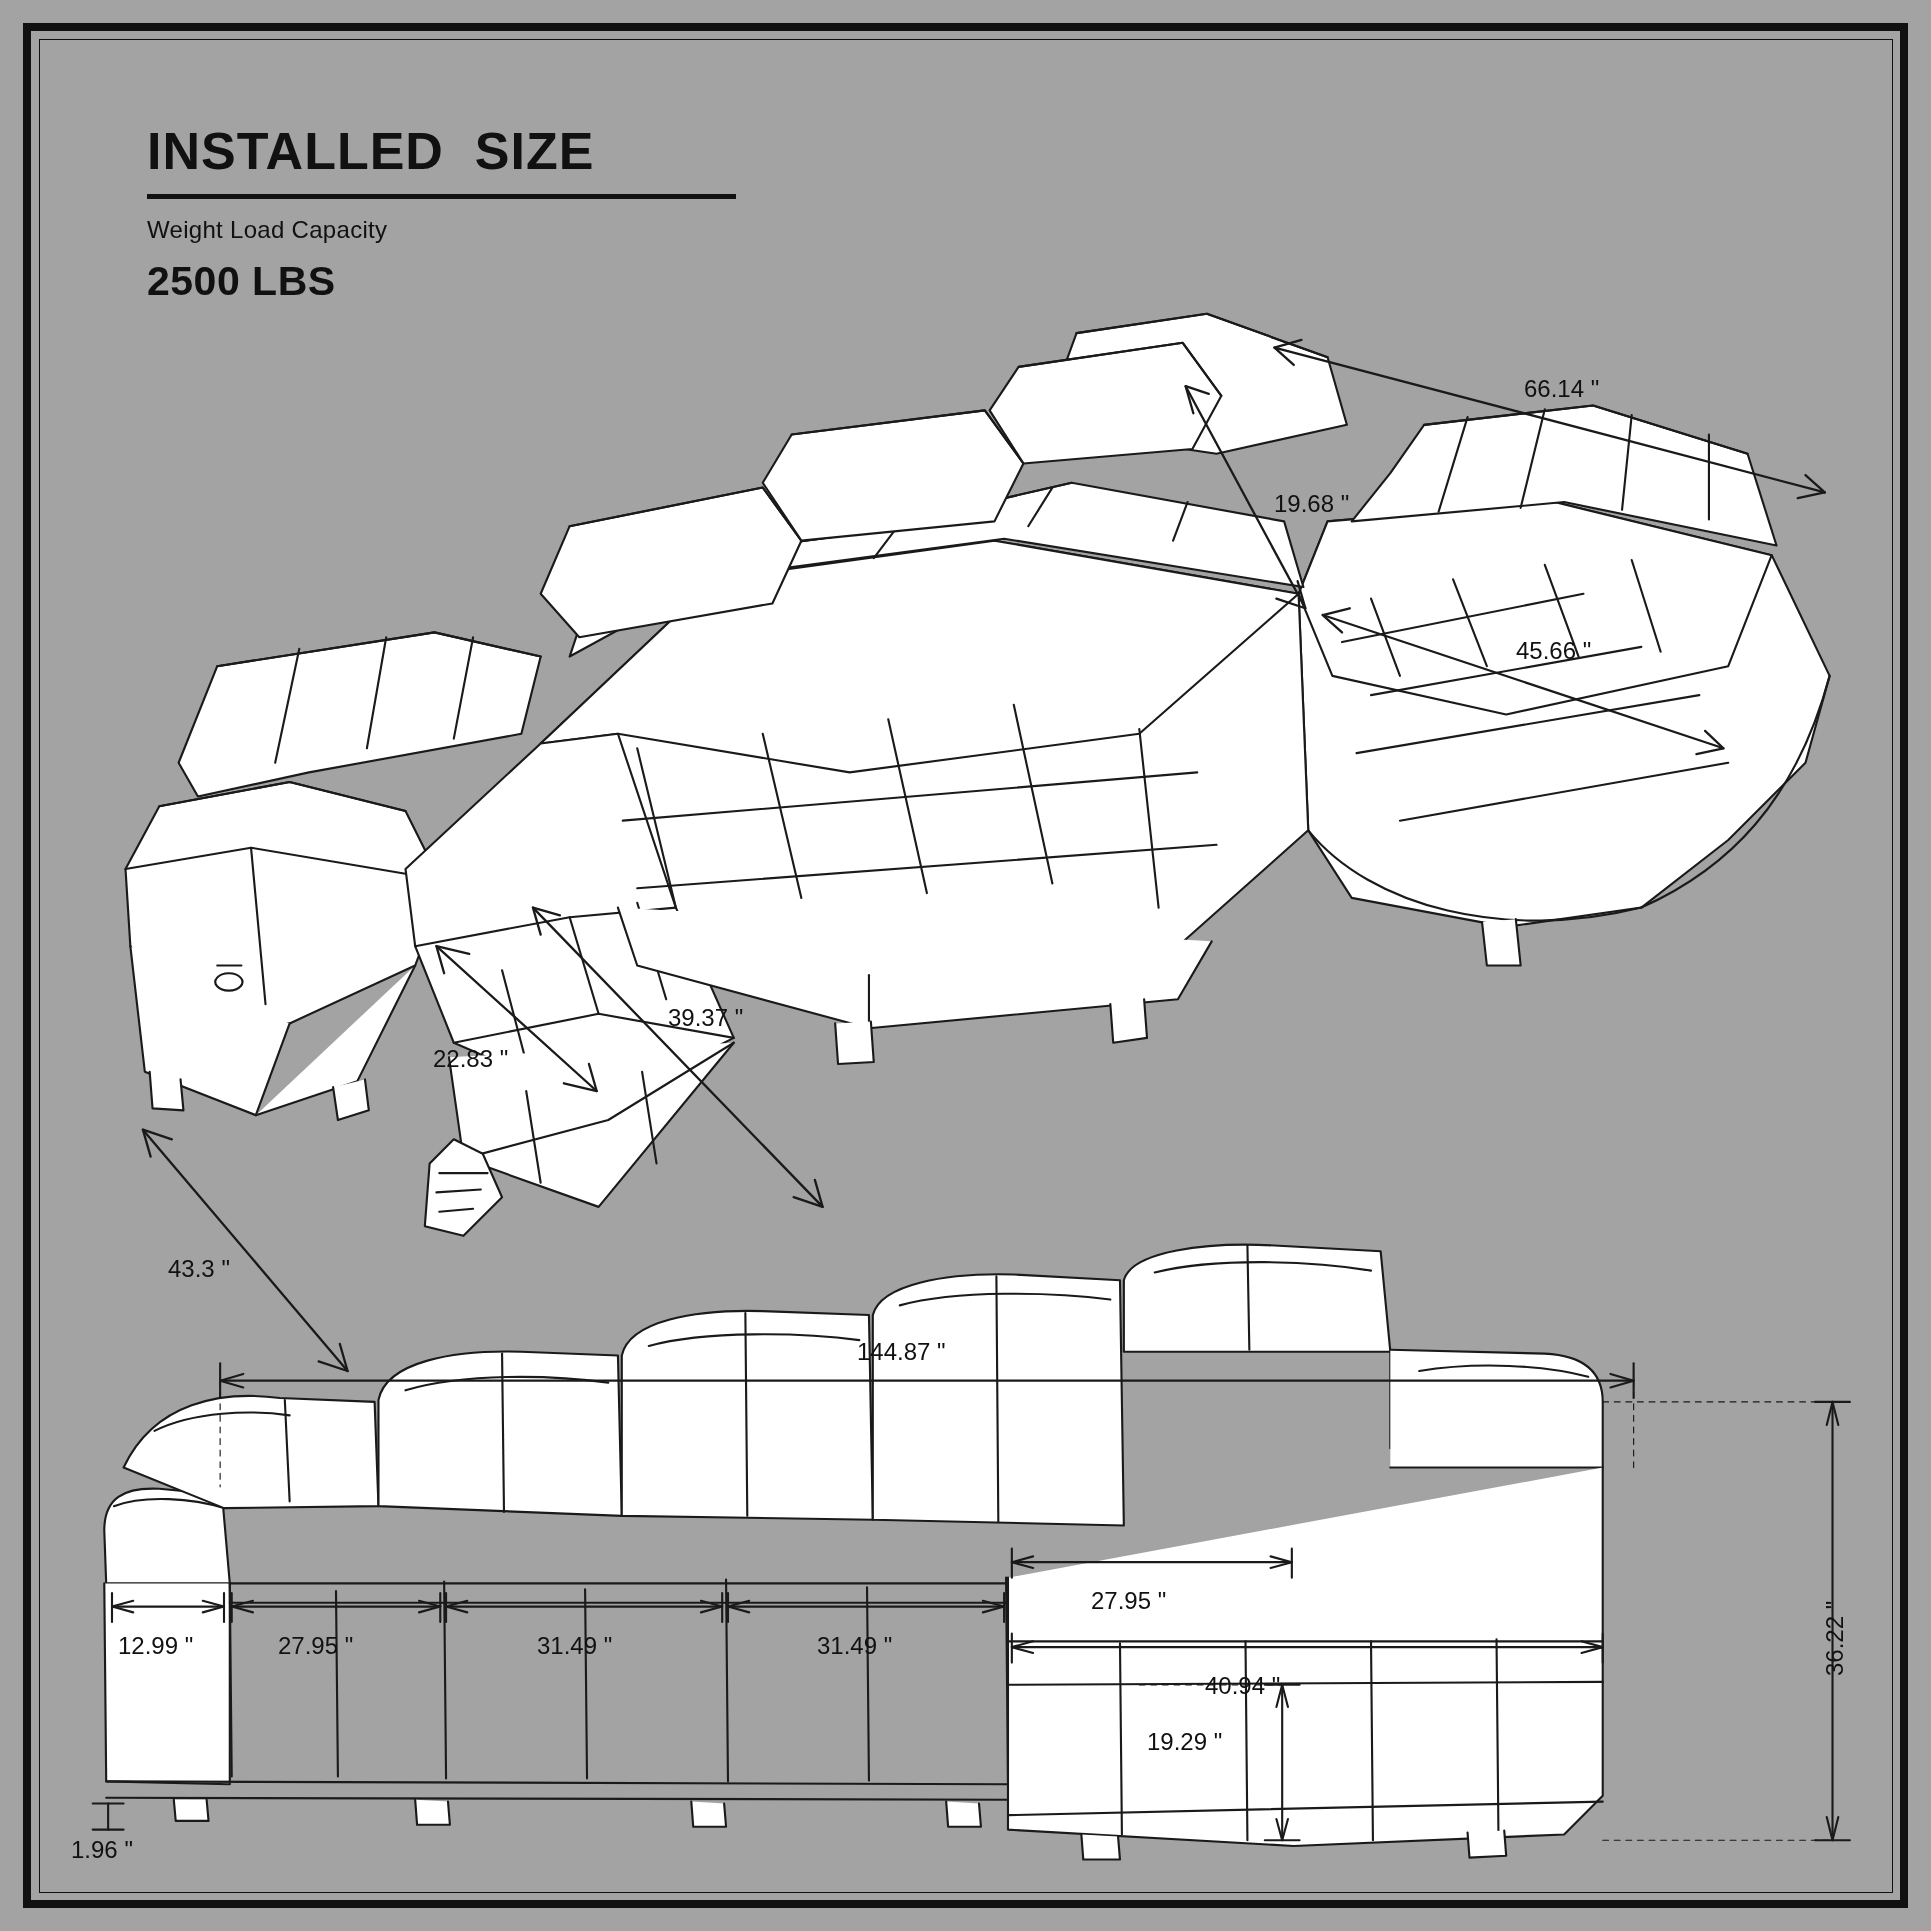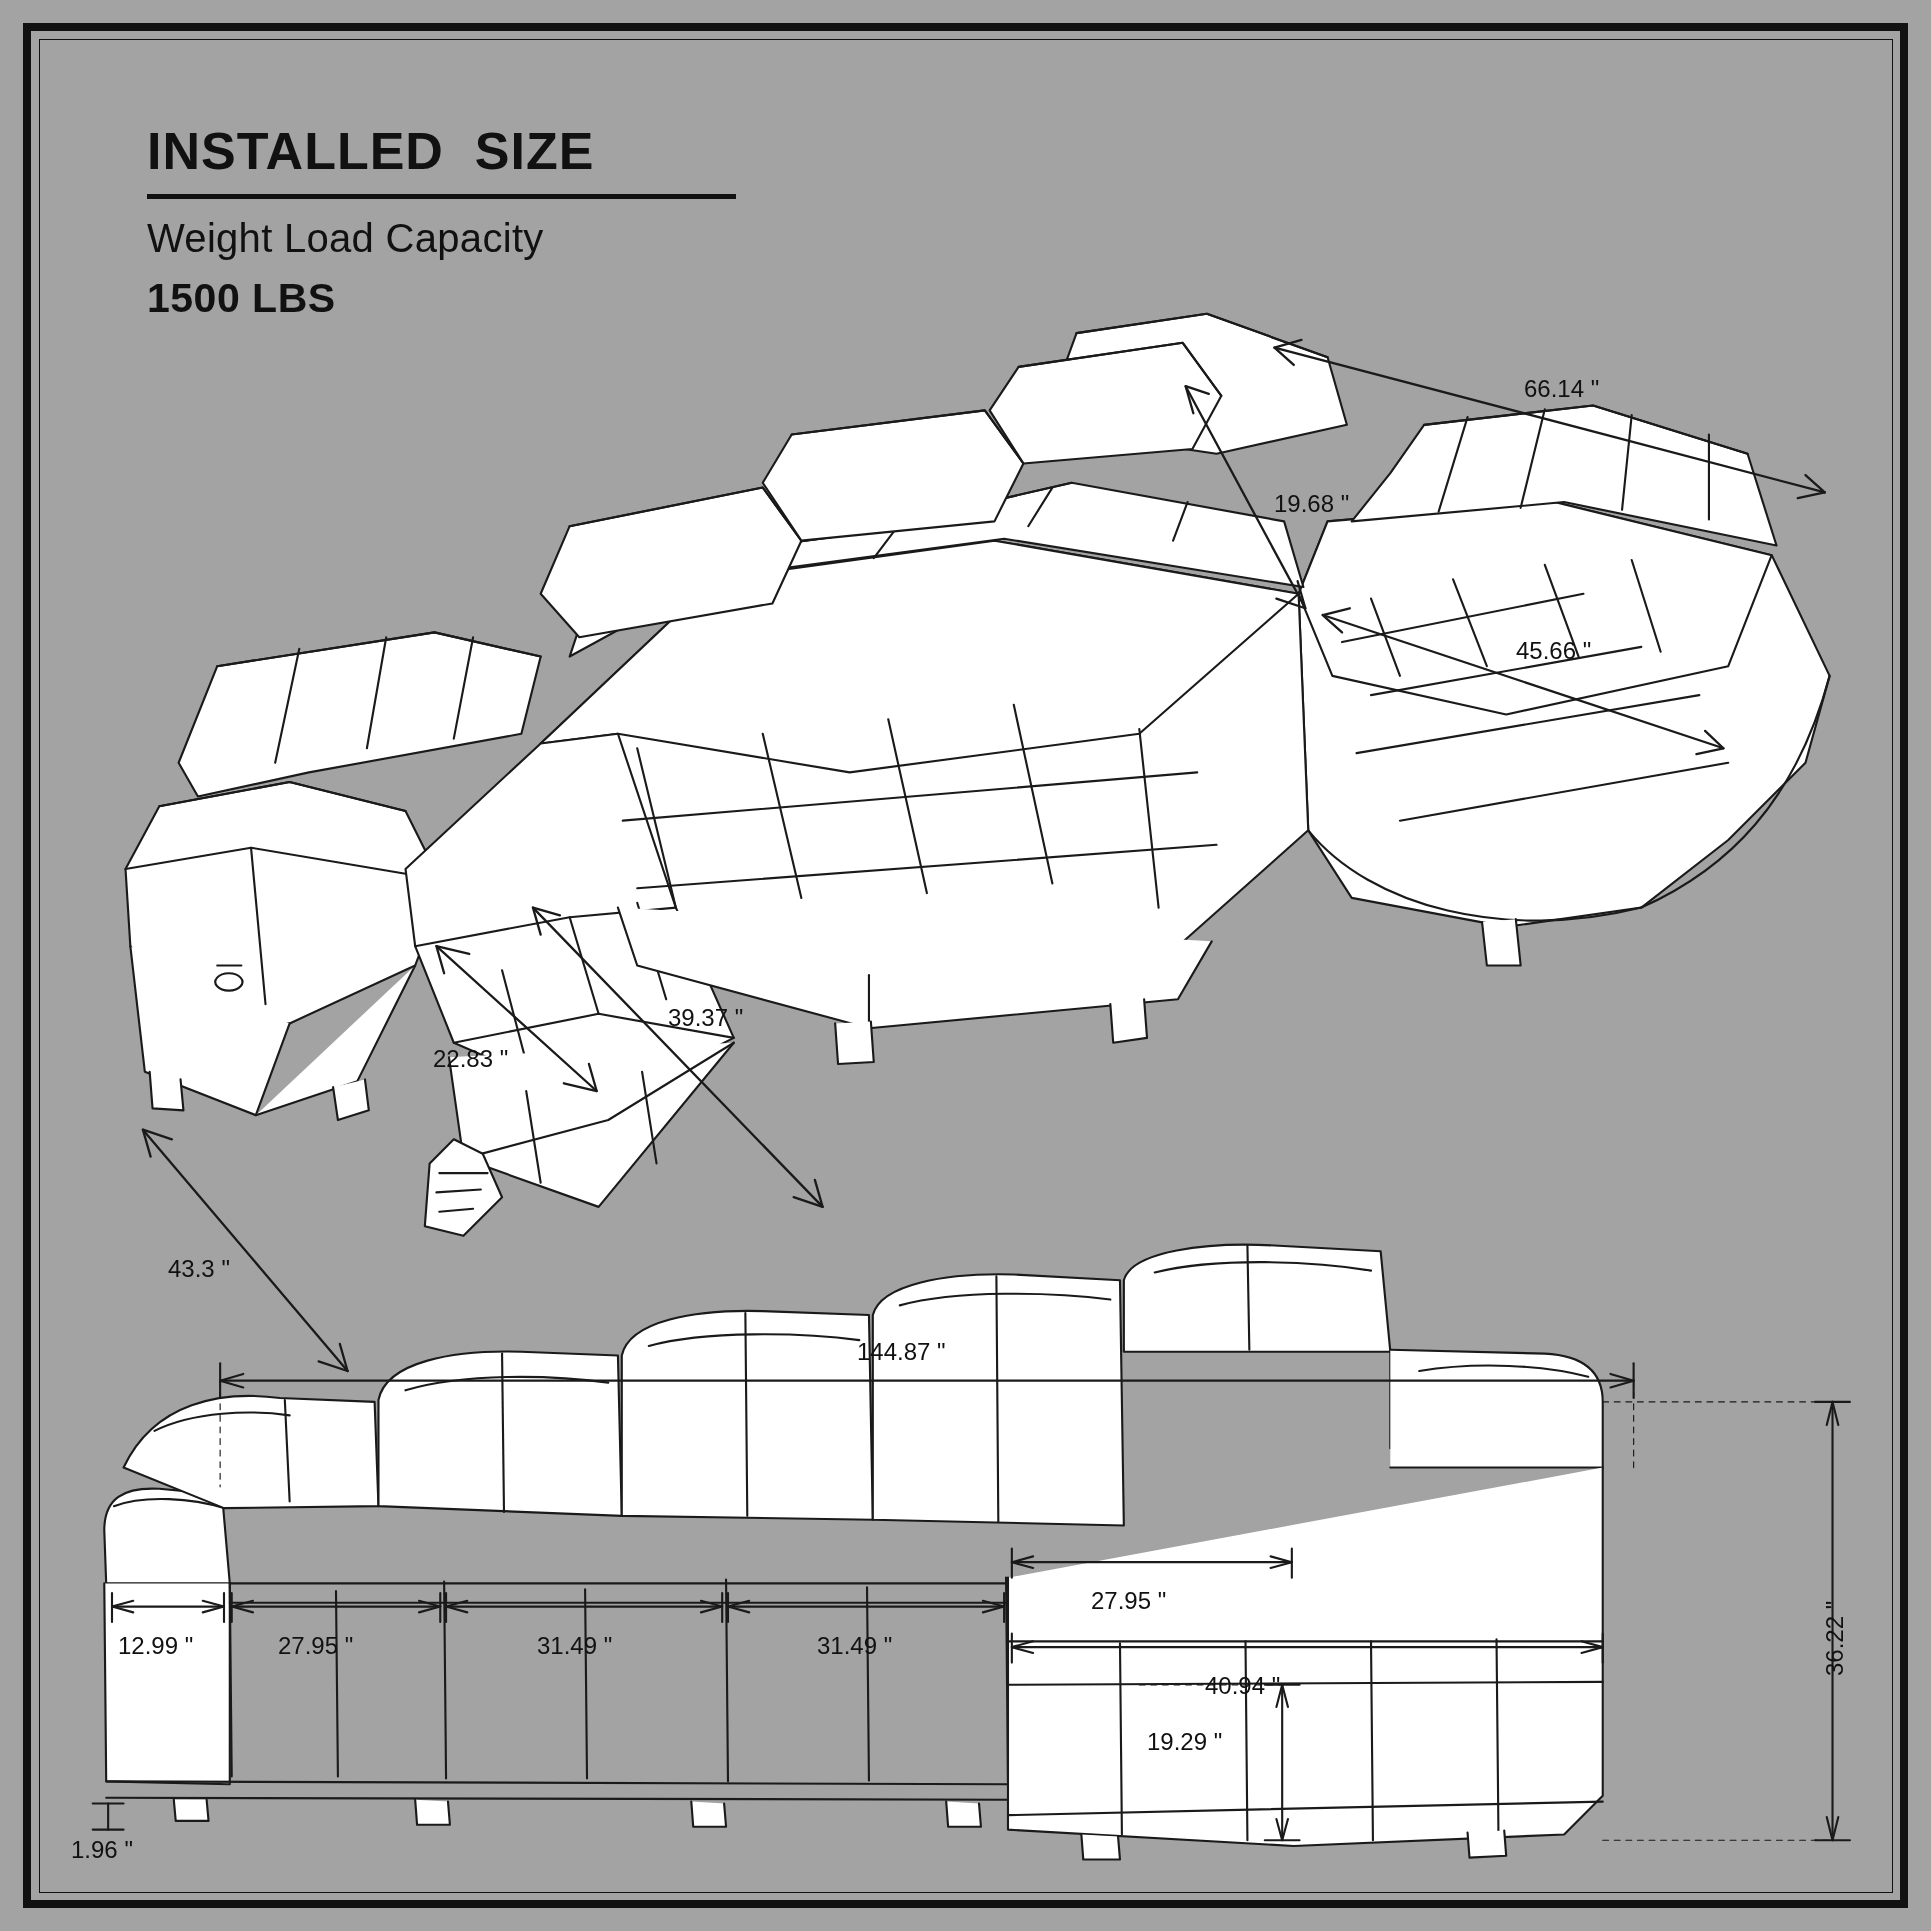--- a/index.html
+++ b/index.html
@@ -54,21 +54,21 @@
     line-height: 1.05;
     white-space: pre;
   }
   .title-rule {
     width: 589px;
     height: 4.8px;
     background: #111111;
     margin-top: 15.4px;
   }
   .title-sub {
-    font-size: 40px;
+    font-size: 24px;
     color: #111111;
     margin-top: 17.4px;
     letter-spacing: 0.3px;
   }
   .title-value {
     font-size: 41px;
     font-weight: bold;
     color: #111111;
     margin-top: 13.5px;
     letter-spacing: 0.5px;
@@ -98,21 +98,21 @@
 
 <div id="page">
 
   <div class="frame-outer"></div>
   <div class="frame-inner"></div>
 
   <div class="title-block">
     <div class="title-main">INSTALLED  SIZE</div>
     <div class="title-rule"></div>
     <div class="title-sub">Weight Load Capacity</div>
-    <div class="title-value">1500 LBS</div>
+    <div class="title-value">2500 LBS</div>
   </div>
 
   <svg class="drawing" viewBox="0 0 2000 2000">
     <g fill="none" stroke="#1a1a1a" stroke-width="2.2" stroke-linejoin="round" stroke-linecap="round">
 
       <g>
 
         <path d="M1345,615 L1375,540 L1610,520 L1835,575 L1895,700 L1870,790 L1790,870 L1700,940 L1560,960 L1400,930 L1355,860 Z" fill="#ffffff"></path>
 
         <path d="M1345,615 L1375,540 L1610,520 L1835,575 L1790,690 L1560,740 L1380,700 Z" fill="#ffffff"></path>

